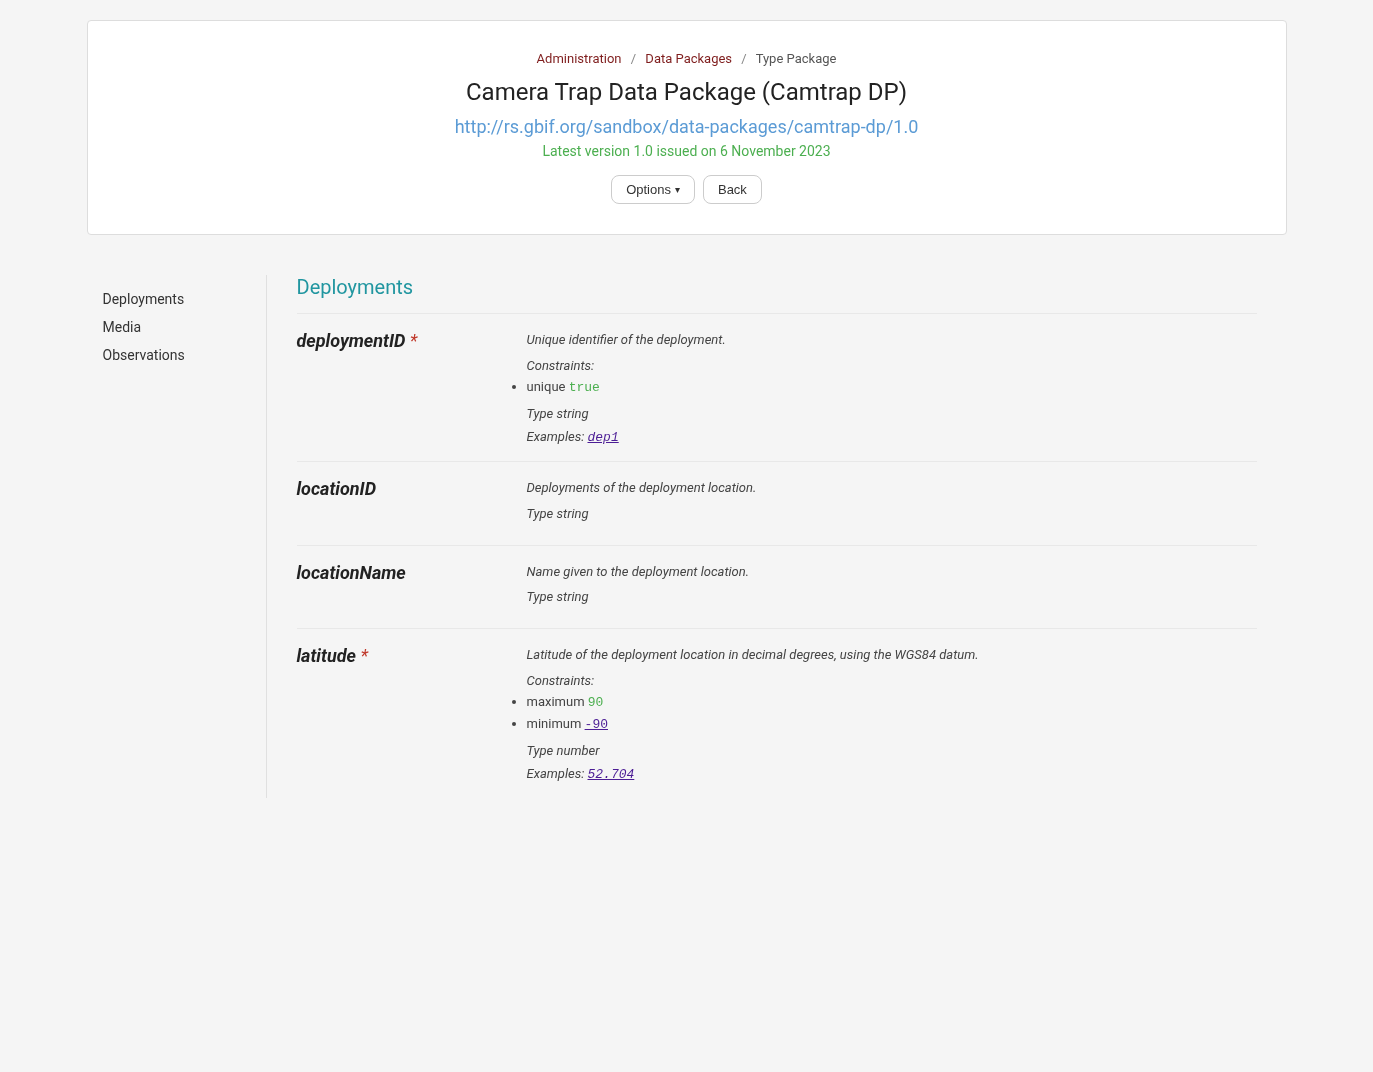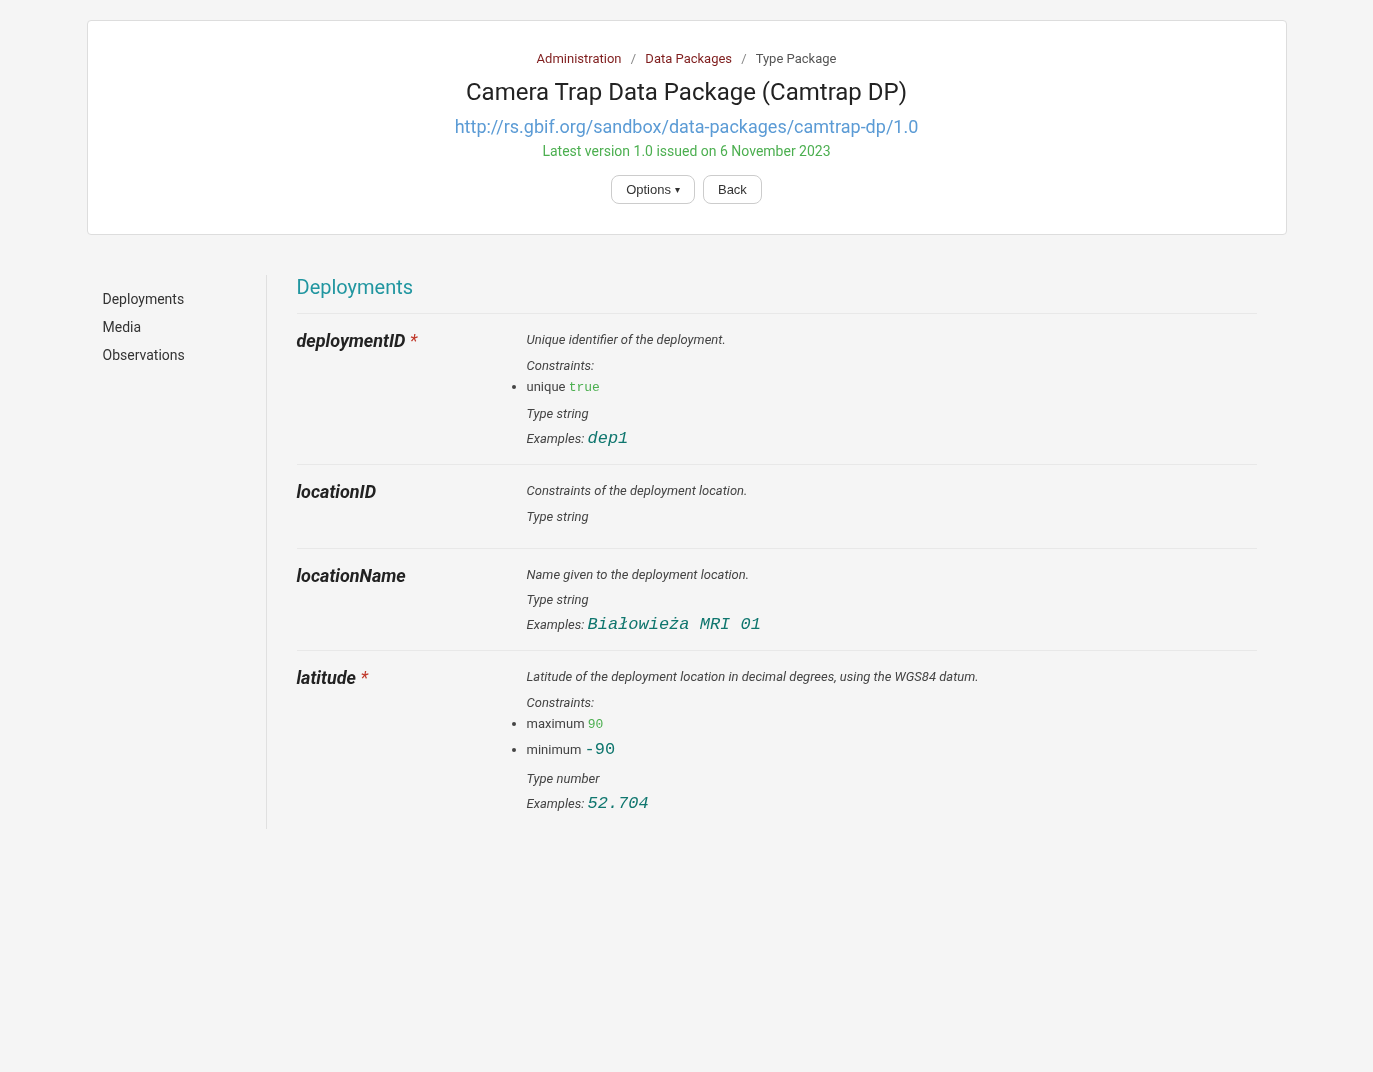--- a/index.html
+++ b/index.html
@@ -169,21 +169,21 @@
       margin-bottom: 8px;
     }
 
     .examples-line {
       font-style: italic;
       font-size: 13px;
       color: #444;
     }
 
     .highlight-green { color: #4caf50; font-family: "Courier New", monospace; font-size: 13px; }
-    .highlight-red { color: #0f766e; font-family: "Courier New", monospace; font-size: 17px; }
+    .highlight-red { color: #4c1d95; font-family: "Courier New", monospace; font-size: 13px; text-decoration: underline; }
   </style>
 </head>
 <body>
 
 <div class="top-card">
   <div class="breadcrumb">
     <a href="#">Administration</a>
     <span class="separator">/</span>
     <a href="#">Data Packages</a>
     <span class="separator">/</span>
@@ -225,33 +225,32 @@
         <div class="type-line"><em>Type</em> string</div>
         <div class="examples-line"><em>Examples</em>: <span class="highlight-red">dep1</span></div>
       </div>
     </div>
 
     <div class="field-row">
       <div class="field-name">
         <em>locationID</em>
       </div>
       <div class="field-details">
-        <div class="field-detail-line">Constraints of the deployment location.</div>
+        <div class="field-detail-line">Deployments of the deployment location.</div>
         <div class="type-line"><em>Type</em> string</div>
       </div>
     </div>
 
     <div class="field-row">
       <div class="field-name">
         <em>locationName</em>
       </div>
       <div class="field-details">
         <div class="field-detail-line">Name given to the deployment location.</div>
         <div class="type-line"><em>Type</em> string</div>
-        <div class="examples-line"><em>Examples</em>: <span class="highlight-red">Białowieża MRI 01</span></div>
       </div>
     </div>
 
     <div class="field-row">
       <div class="field-name">
         <em>latitude</em> <span class="field-required">*</span>
       </div>
       <div class="field-details">
         <div class="field-detail-line">Latitude of the deployment location in decimal degrees, using the WGS84 datum.</div>
         <div class="constraints-label">Constraints:</div>

